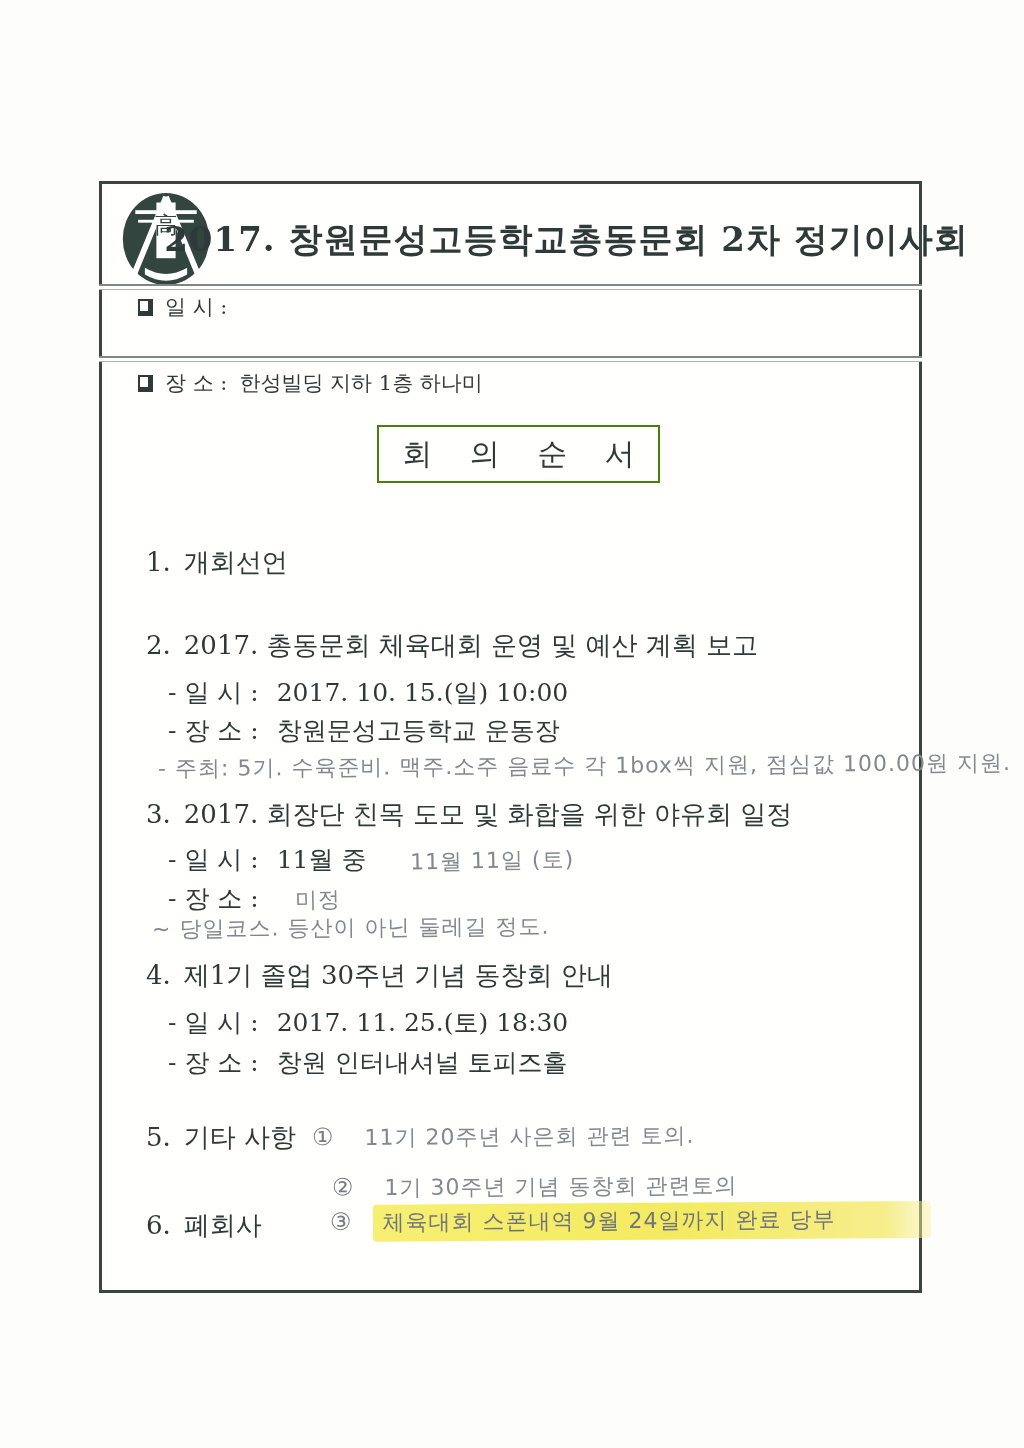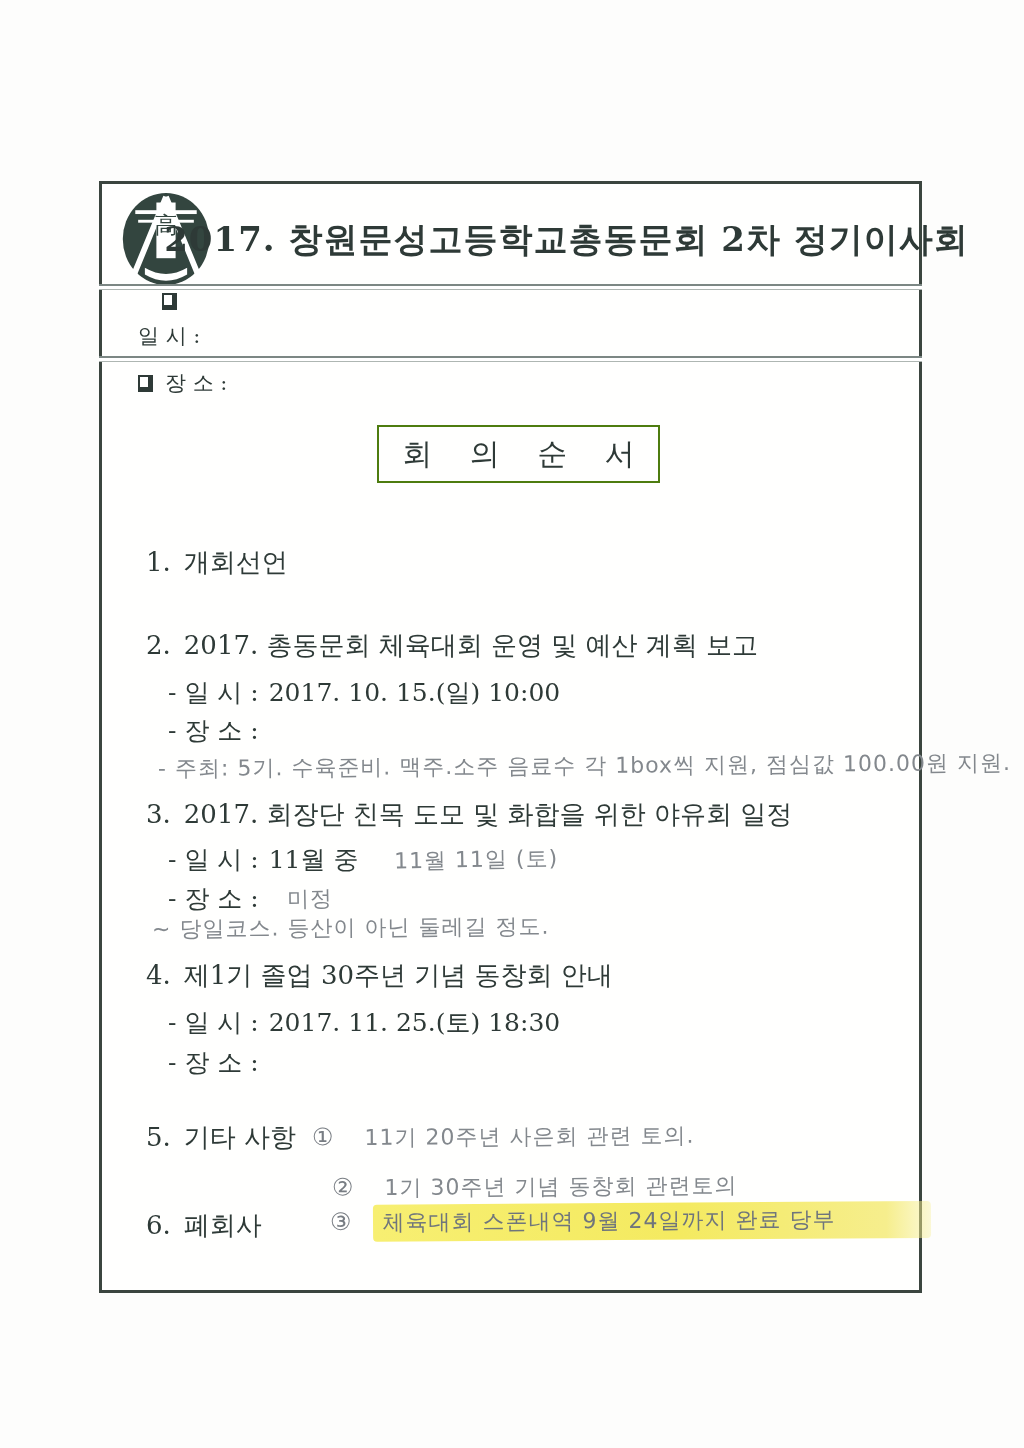--- a/index.html
+++ b/index.html
@@ -24,35 +24,35 @@
   .divider {
     position:absolute; left:-3px; right:-3px; height:6px;
     border-top:2px solid #7c8784; border-bottom:1px solid #aeb6b2; background:#fff;
   }
   #divider-1 { top:100px; }
   #divider-2 { top:172px; }
   .info-row {
     position:absolute; left:36px; display:flex; align-items:center; gap:12px;
     font-size:21px; white-space:nowrap;
   }
-  #info-date { top:109px;flex-direction:column; }
+  #info-date { top:109px; }
   #info-place { top:141px;margin-top:44px; }
   .checkbox {
     display:inline-block; width:15px; height:17px; background:#fff;
     border:2px solid #2e3a37; box-shadow:inset -3px -3px 0 0 #2e3a37;
   }
   
   .section-box {
     position:absolute; left:275px; top:241px; width:283px; height:58px;
     border:2px solid #4d7c0f; display:flex; align-items:center; justify-content:center;
     font-size:30px; letter-spacing:14px; text-indent:14px; white-space:nowrap;
   }
   
   .line { position:absolute; display:flex; gap:13px; font-size:26px; white-space:nowrap; align-items:baseline; }
-  .subline { position:absolute; display:flex; gap:10px; font-size:25px; white-space:nowrap; align-items:center; }
+  .subline { position:absolute; display:flex; gap:18px; font-size:25px; white-space:nowrap; align-items:flex-end; }
   .hw {
     font-family:"DejaVu Sans","Liberation Sans",sans-serif;
     color:#83888d; font-size:22px; letter-spacing:1px;
   }
   .hw-line { position:absolute; white-space:nowrap; transform:rotate(-0.4deg); }
   .hw-inline { margin-left:26px; transform:rotate(-1deg); display:inline-block; }
   .circled { font-size:24px; margin-right:22px; color:#787d83; }
   .highlight {
     background:linear-gradient(90deg,#f7ef72 0%,#f4ea60 55%,#f6ee8d 92%,rgba(246,238,141,.35) 100%);
     padding:5px 96px 7px 10px; margin-left:-10px; border-radius:4px;
@@ -95,20 +95,21 @@
 
     <div class="divider" id="divider-1"></div>
 
     <div class="info-row" id="info-date">
       <span class="checkbox"></span>
       <span>일  시 :</span>
     </div>
     <div class="info-row" id="info-place">
       <span class="checkbox"></span>
       <span>장  소 :</span>
+      <span>한성빌딩 지하 1층 하나미</span>
     </div>
 
     <div class="divider" id="divider-2"></div>
 
     <div class="section-box">
       <span>회 의 순 서</span>
     </div>
 
     <div class="line" id="line-1">
       <span>1.</span>
@@ -118,20 +119,21 @@
     <div class="line" id="line-2">
       <span>2.</span>
       <span>2017. 총동문회 체육대회 운영 및 예산 계획 보고</span>
     </div>
     <div class="subline" id="line-2-date">
       <span>- 일 시 :</span>
       <span>2017. 10. 15.(일) 10:00</span>
     </div>
     <div class="subline" id="line-2-place">
       <span>- 장 소 :</span>
+      <span>창원문성고등학교 운동장</span>
     </div>
     <div class="hw hw-line" id="line-2-hw">- 주최: 5기.  수육준비.  맥주.소주 음료수 각 1box씩 지원, 점심값 100.00원 지원.</div>
 
     <div class="line" id="line-3">
       <span>3.</span>
       <span>2017. 회장단 친목 도모 및 화합을 위한 야유회 일정</span>
     </div>
     <div class="subline" id="line-3-date">
       <span>- 일 시 :</span>
       <span>11월 중</span>
@@ -146,20 +148,21 @@
     <div class="line" id="line-4">
       <span>4.</span>
       <span>제1기 졸업 30주년 기념 동창회 안내</span>
     </div>
     <div class="subline" id="line-4-date">
       <span>- 일 시 :</span>
       <span>2017. 11. 25.(토) 18:30</span>
     </div>
     <div class="subline" id="line-4-place">
       <span>- 장 소 :</span>
+      <span>창원 인터내셔널 토피즈홀</span>
     </div>
 
     <div class="line" id="line-5">
       <span>5.</span>
       <span>기타 사항</span>
     </div>
     <div class="hw hw-line" id="note-1">
       <span class="circled">①</span>
       <span>11기 20주년 사은회 관련 토의.</span>
     </div>

